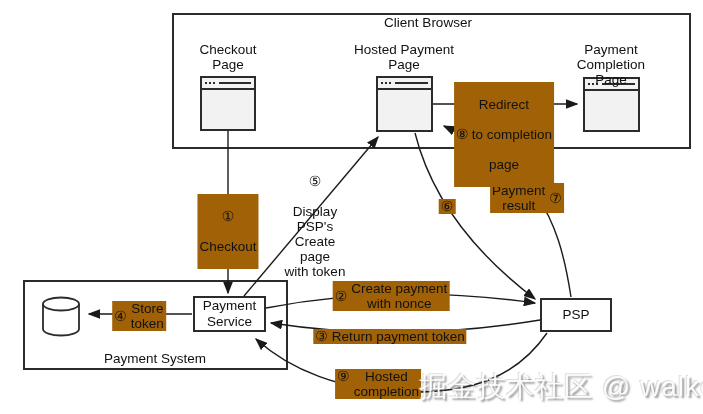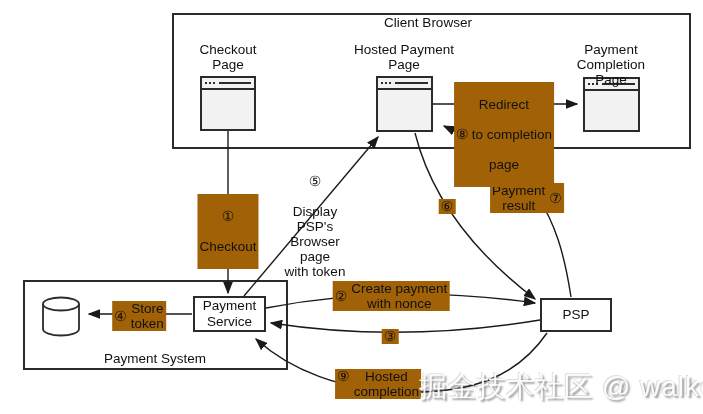--- a/index.html
+++ b/index.html
@@ -110,21 +110,21 @@
 
   <div class="lbl bgw" style="left:228px;top:194px;">
     <div class="num">①</div>
     <div>Checkout</div>
   </div>
 
   <div class="lbl" style="left:315px;top:159px;">
     <div class="num">⑤</div>
     <div>Display
 PSP's
-Browser
+Create
 page
 with token</div>
   </div>
 
   <div class="lbl bgw steprow" style="left:447px;top:199px;">
     <span class="num">⑥</span>
   </div>
 
   <div class="lbl bgw steprow" style="left:527px;top:183px;">
     <span>Payment
@@ -142,20 +142,21 @@
   </div>
 
   <div class="lbl bgw steprow" style="left:391px;top:281px;">
     <span class="num">②</span>
     <span>Create payment
 with nonce</span>
   </div>
 
   <div class="lbl bgw steprow" style="left:390px;top:329px;white-space:nowrap;">
     <span class="num">③</span>
+    <span>Return payment token</span>
   </div>
 
   <div class="lbl bgw steprow" style="left:139px;top:301px;">
     <span class="num">④</span>
     <span>Store
 token</span>
   </div>
 
   <div class="lbl bgw steprow topalign" style="left:378px;top:369px;">
     <span class="num">⑨</span>

